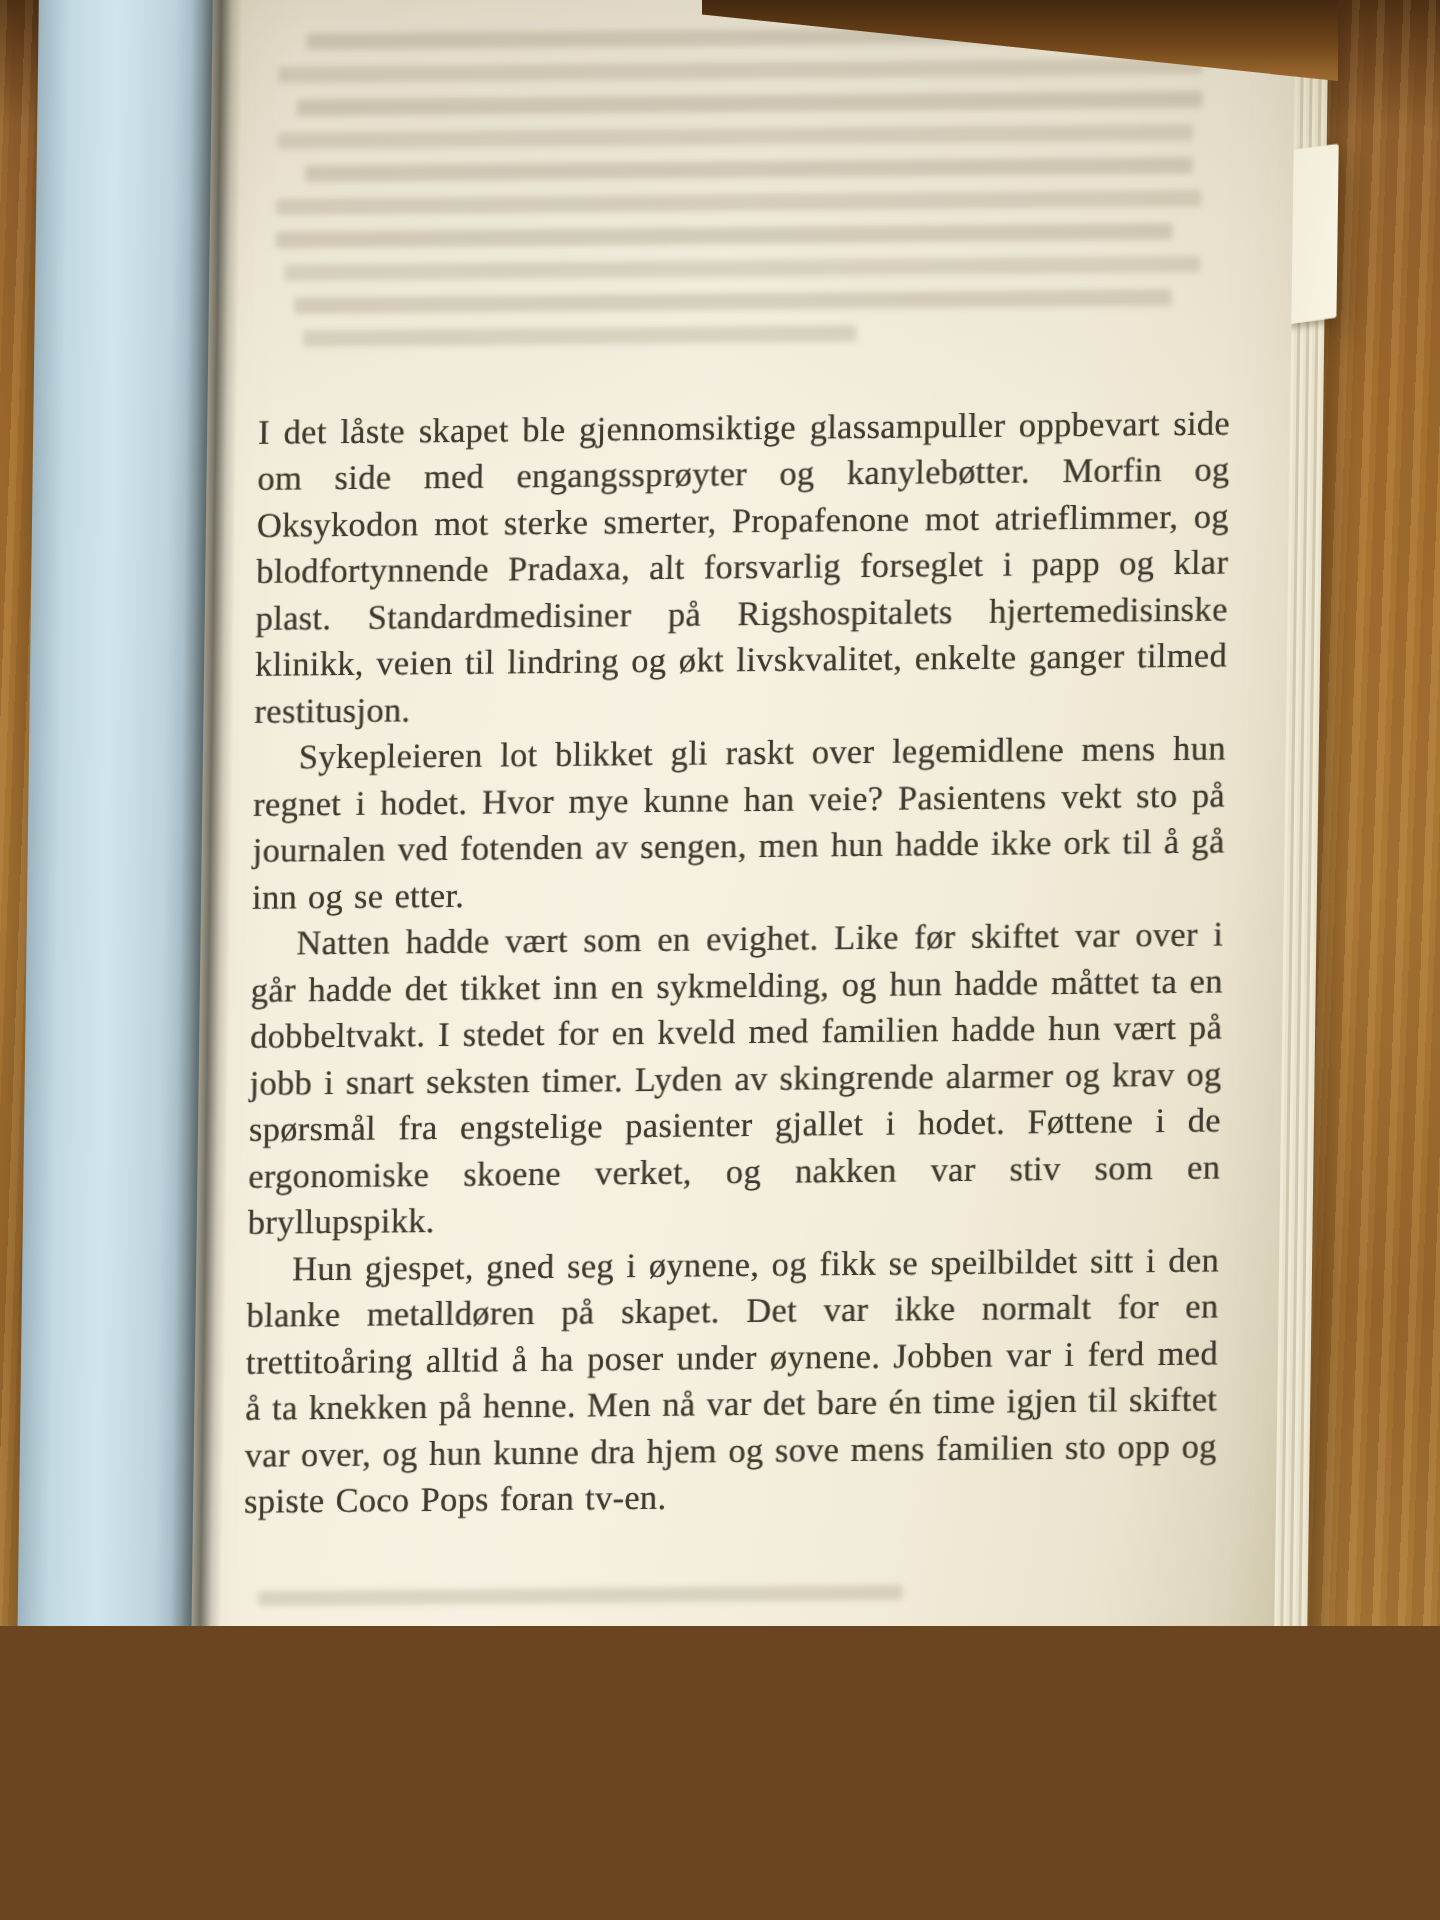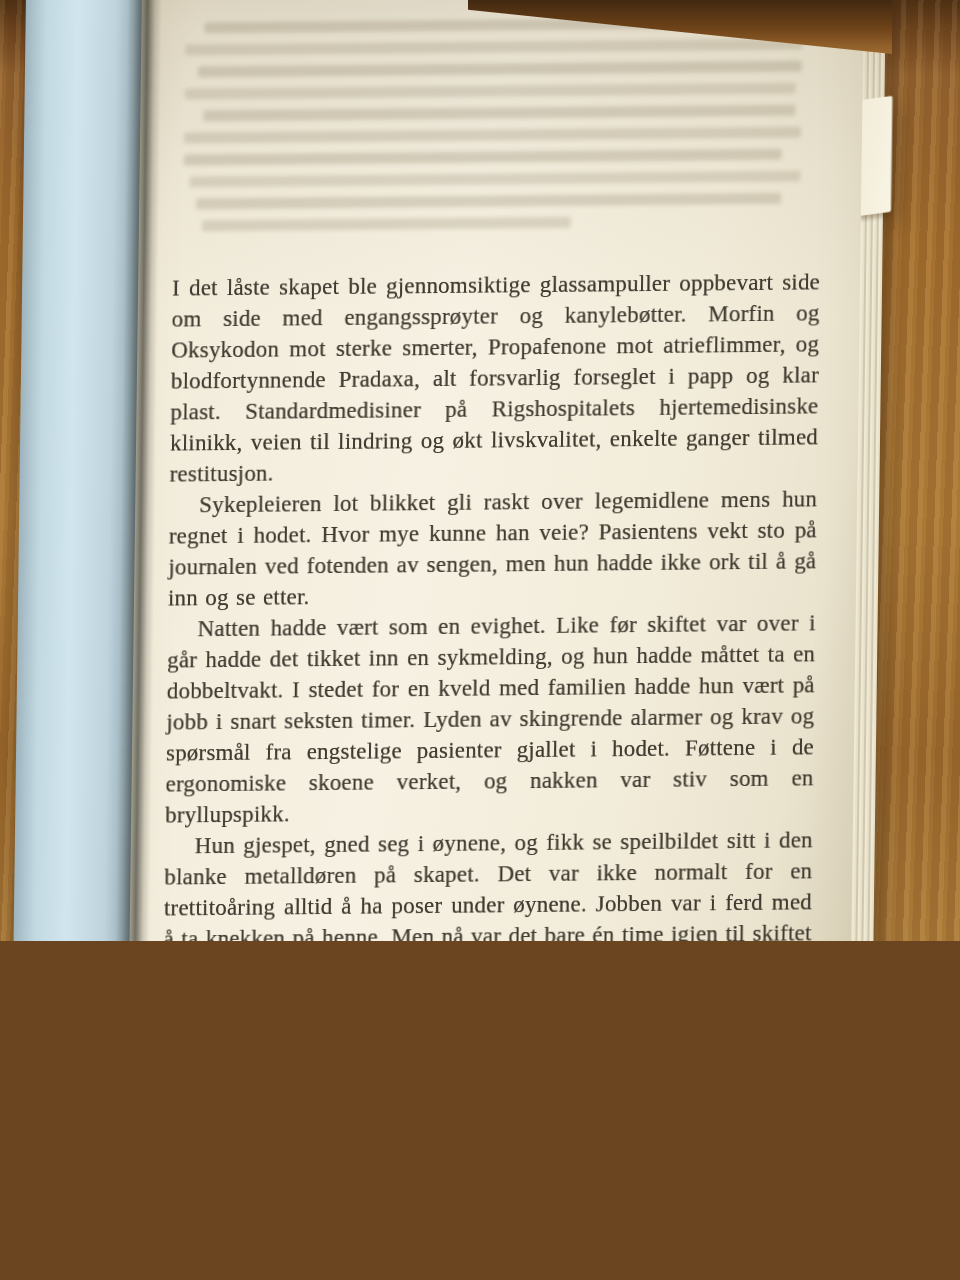--- a/index.html
+++ b/index.html
@@ -1,16 +1,16 @@
 <!DOCTYPE html>
 <html><head>
 <meta charset="utf-8">
 <style>
   html,body{margin:0;padding:0;background:#6b4420;}
-  .scene{position:relative;width:960px;height:941px;overflow:hidden;
+  .scene{position:relative;width:960px;height:1084px;overflow:hidden;
     font-family:"Liberation Serif","DejaVu Serif",serif;}
 
   
   .wood{position:absolute;inset:0;
     background:
       repeating-linear-gradient(92deg, rgba(255,216,150,0.10) 0 5px, rgba(0,0,0,0) 5px 9px, rgba(90,50,16,0.14) 9px 17px),
       linear-gradient(to bottom,#4c2f13 0%,#6d441f 3%,#956430 8%,#a5702f 26%,#ab7936 55%,#9d6b2e 80%,#aa7a38 100%);}
 
   
   .book{position:absolute;left:26px;top:-14px;width:846px;height:1272px;

